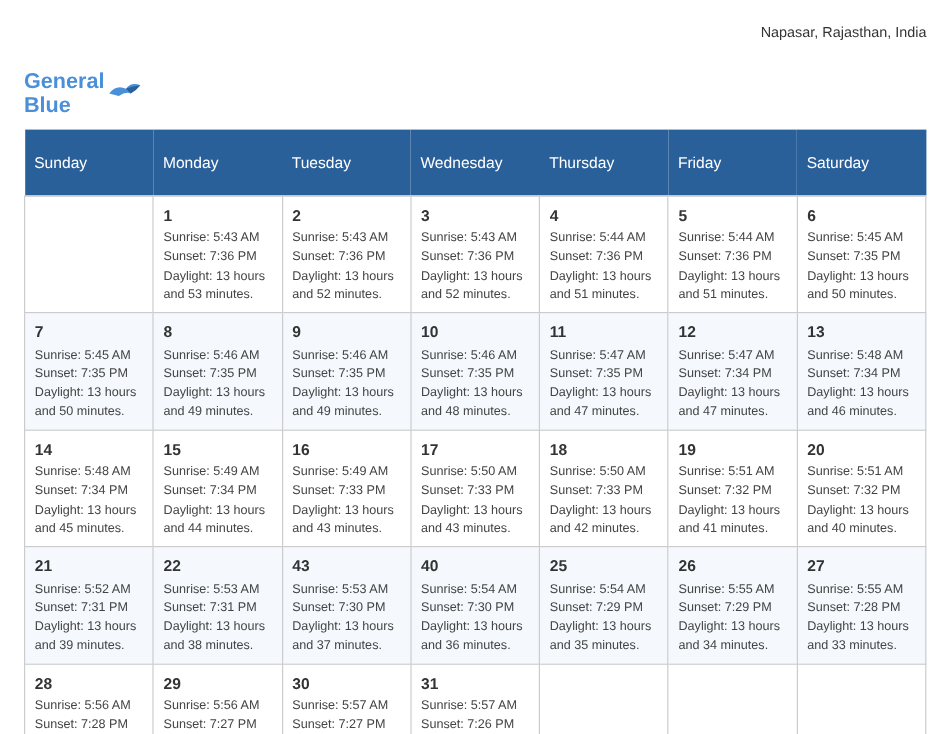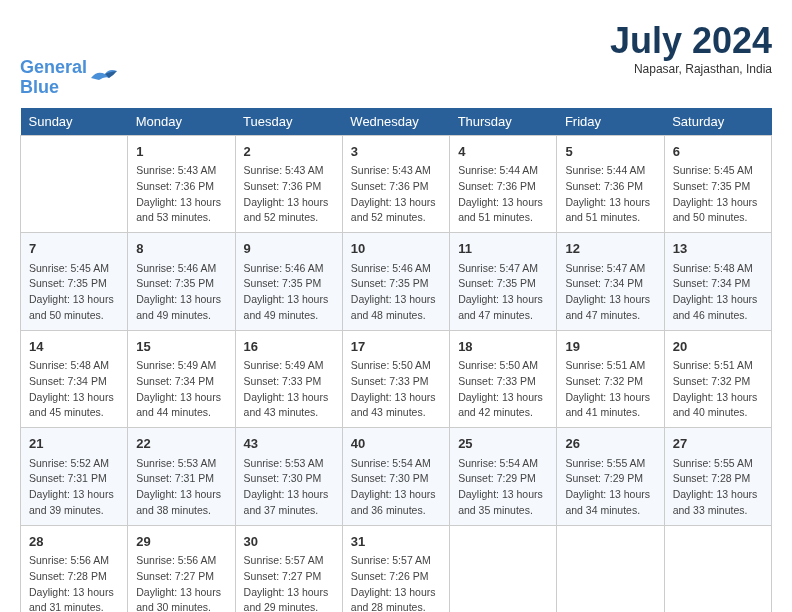--- a/index.html
+++ b/index.html
@@ -48,21 +48,21 @@
       font-weight: normal;
     }
     table {
       width: 100%;
       border-collapse: collapse;
       font-size: 11px;
     }
     thead tr th {
       background-color: #2a6099;
       color: #fff;
-      padding: 6px 8px;
+      padding: 20px 8px;
       text-align: left;
       font-size: 13px;
       font-weight: normal;
     }
     tbody tr td {
       border: 1px solid #ccc;
       padding: 6px 8px;
       vertical-align: top;
       color: #333;
       line-height: 1.5;
@@ -96,21 +96,20 @@
           <span style="color:#4a90d9;">Blue</span>
         </div>
         <svg class="logo-bird" viewBox="0 0 30 24">
           <path d="M2 12 Q8 4 16 8 Q20 2 28 5 Q22 8 20 12 Q16 10 10 14 Z" fill="#4a90d9"></path>
           <path d="M16 8 Q20 6 28 5 Q24 10 20 12 Z" fill="#2a6099"></path>
         </svg>
       </div>
     </div>
   </div>
   <div class="title-block">
-    <h1>July 2024</h1>
     <h2>Napasar, Rajasthan, India</h2>
   </div>
 </div>
 
 <table>
   <thead>
     <tr id="thead-row">
         <th>Sunday</th>
         <th>Monday</th>
         <th>Tuesday</th>

